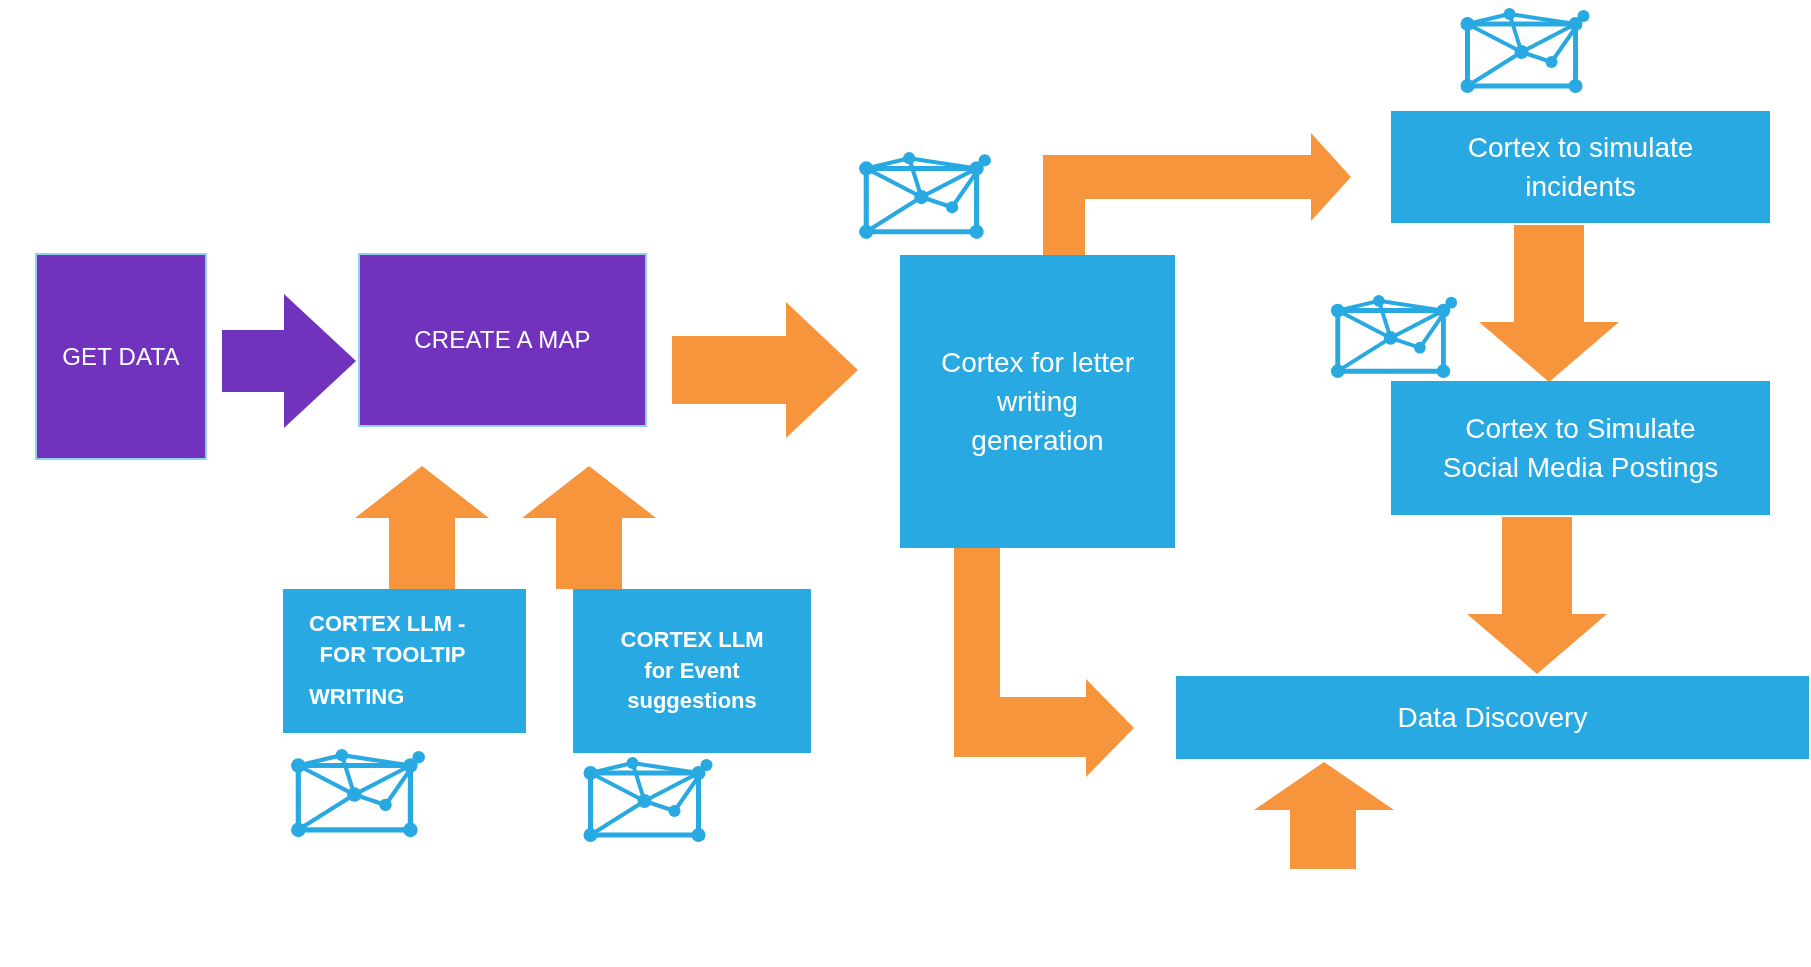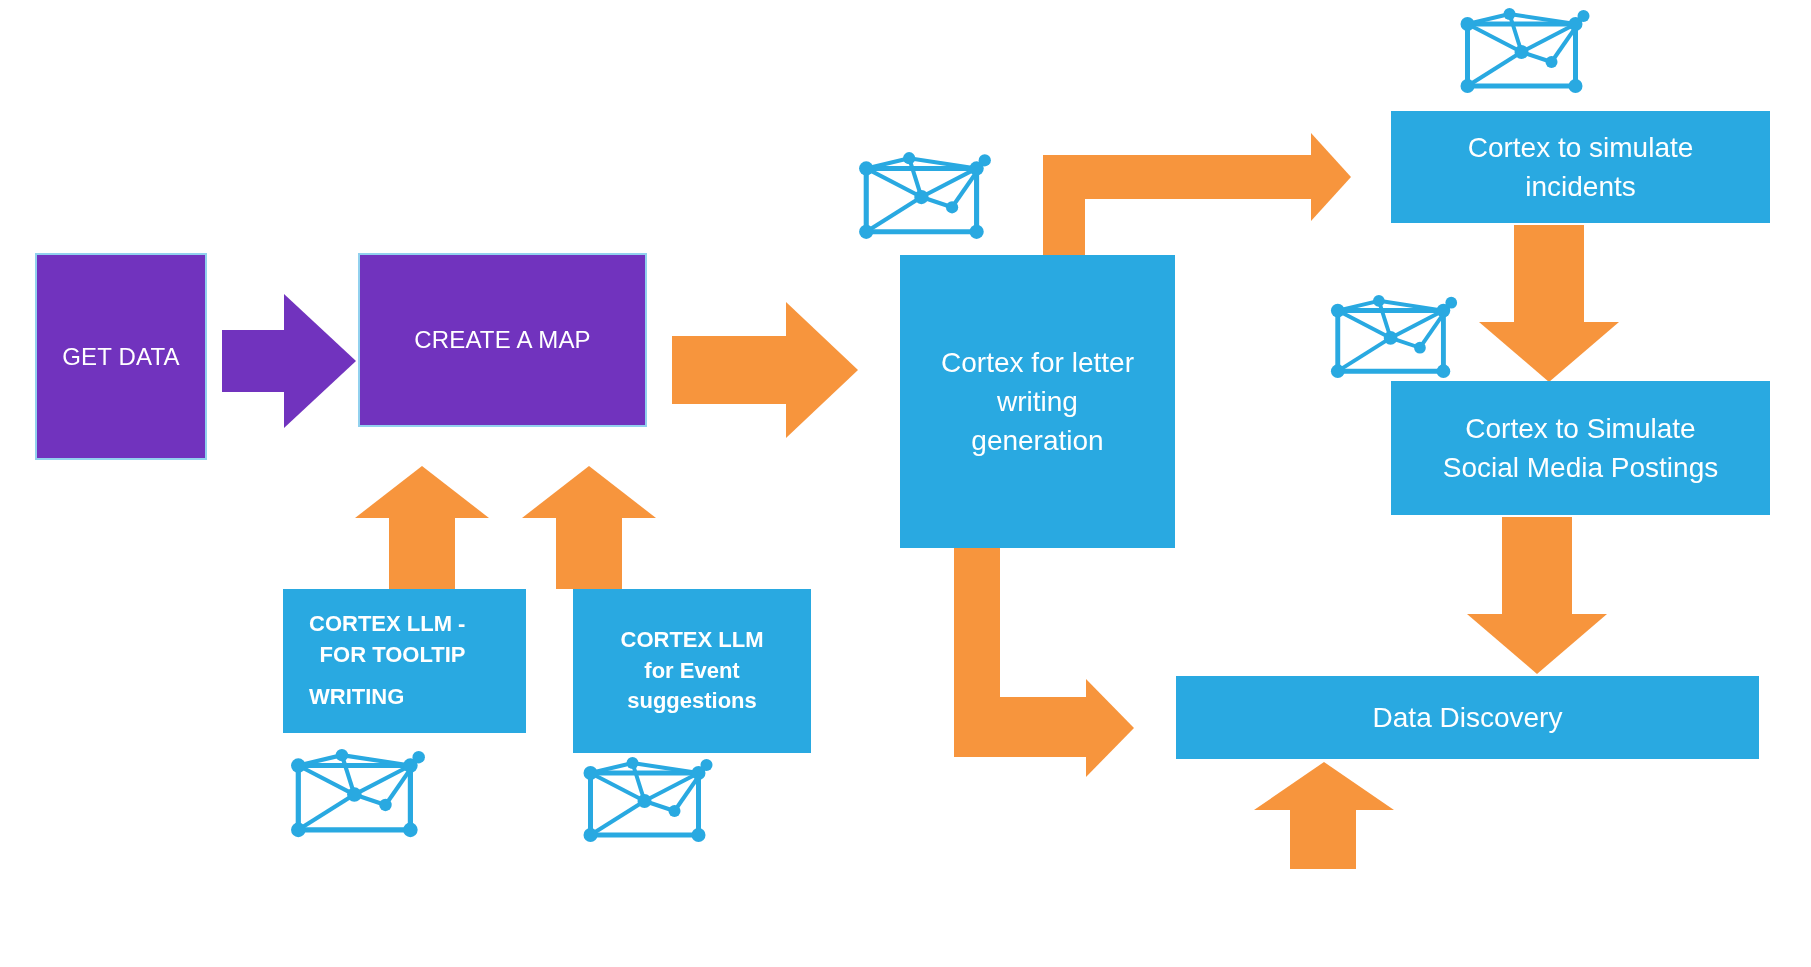--- a/index.html
+++ b/index.html
@@ -176,21 +176,21 @@
   <div class="box blue" style="left:1347px;top:111px;width:379px;height:112px">
     <span>Cortex to simulate
 incidents</span>
   </div>
 
   <div class="box blue" style="left:1347px;top:381px;width:379px;height:134px">
     <span>Cortex to Simulate
 Social Media Postings</span>
   </div>
 
-  <div class="box blue" style="left:1132px;top:676px;width:583px;height:83px">
+  <div class="box blue" style="left:1132px;top:676px;width:633px;height:83px">
     <span>Data Discovery</span>
   </div>
 
 
   <div class="box blue small left-text" style="left:239px;top:589px;width:243px;height:144px">
     <span>CORTEX LLM -
 FOR TOOLTIP</span>
     <span style="margin-top:12px">WRITING</span>
   </div>
 

